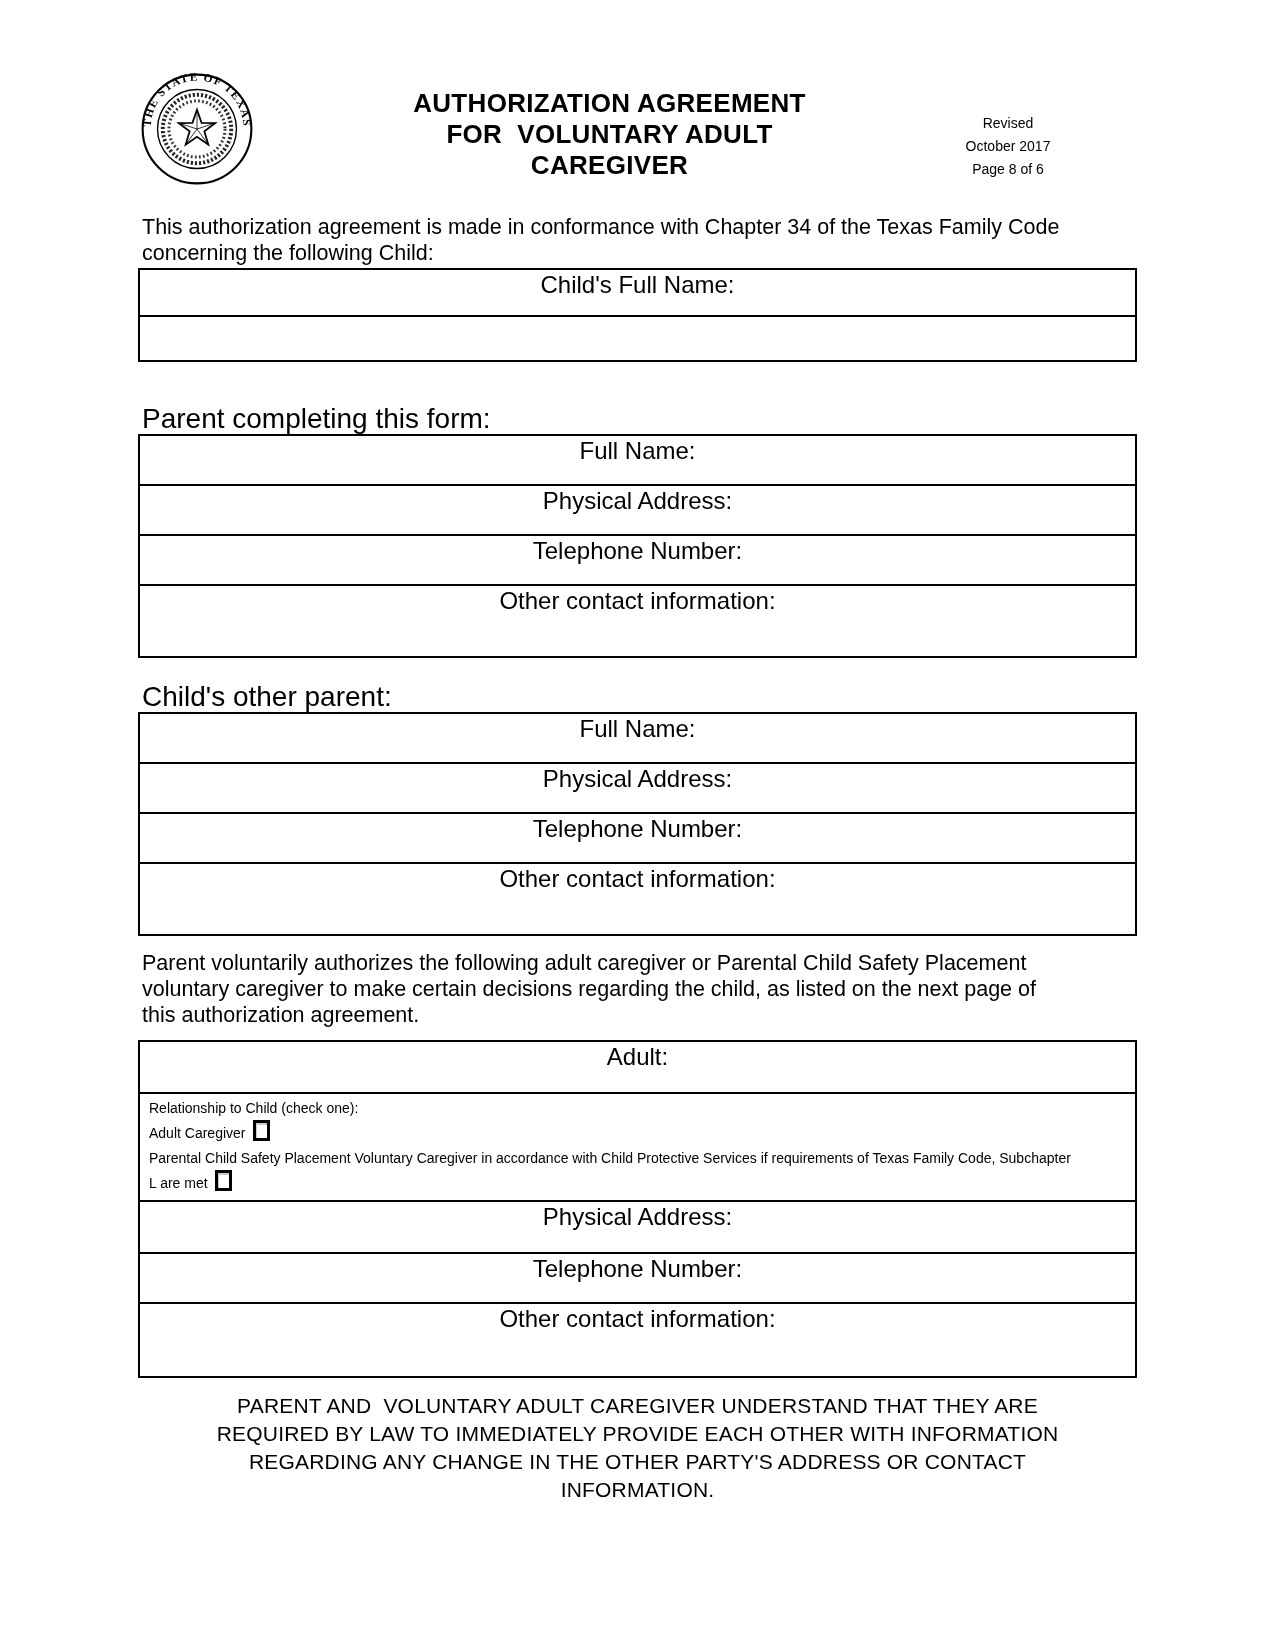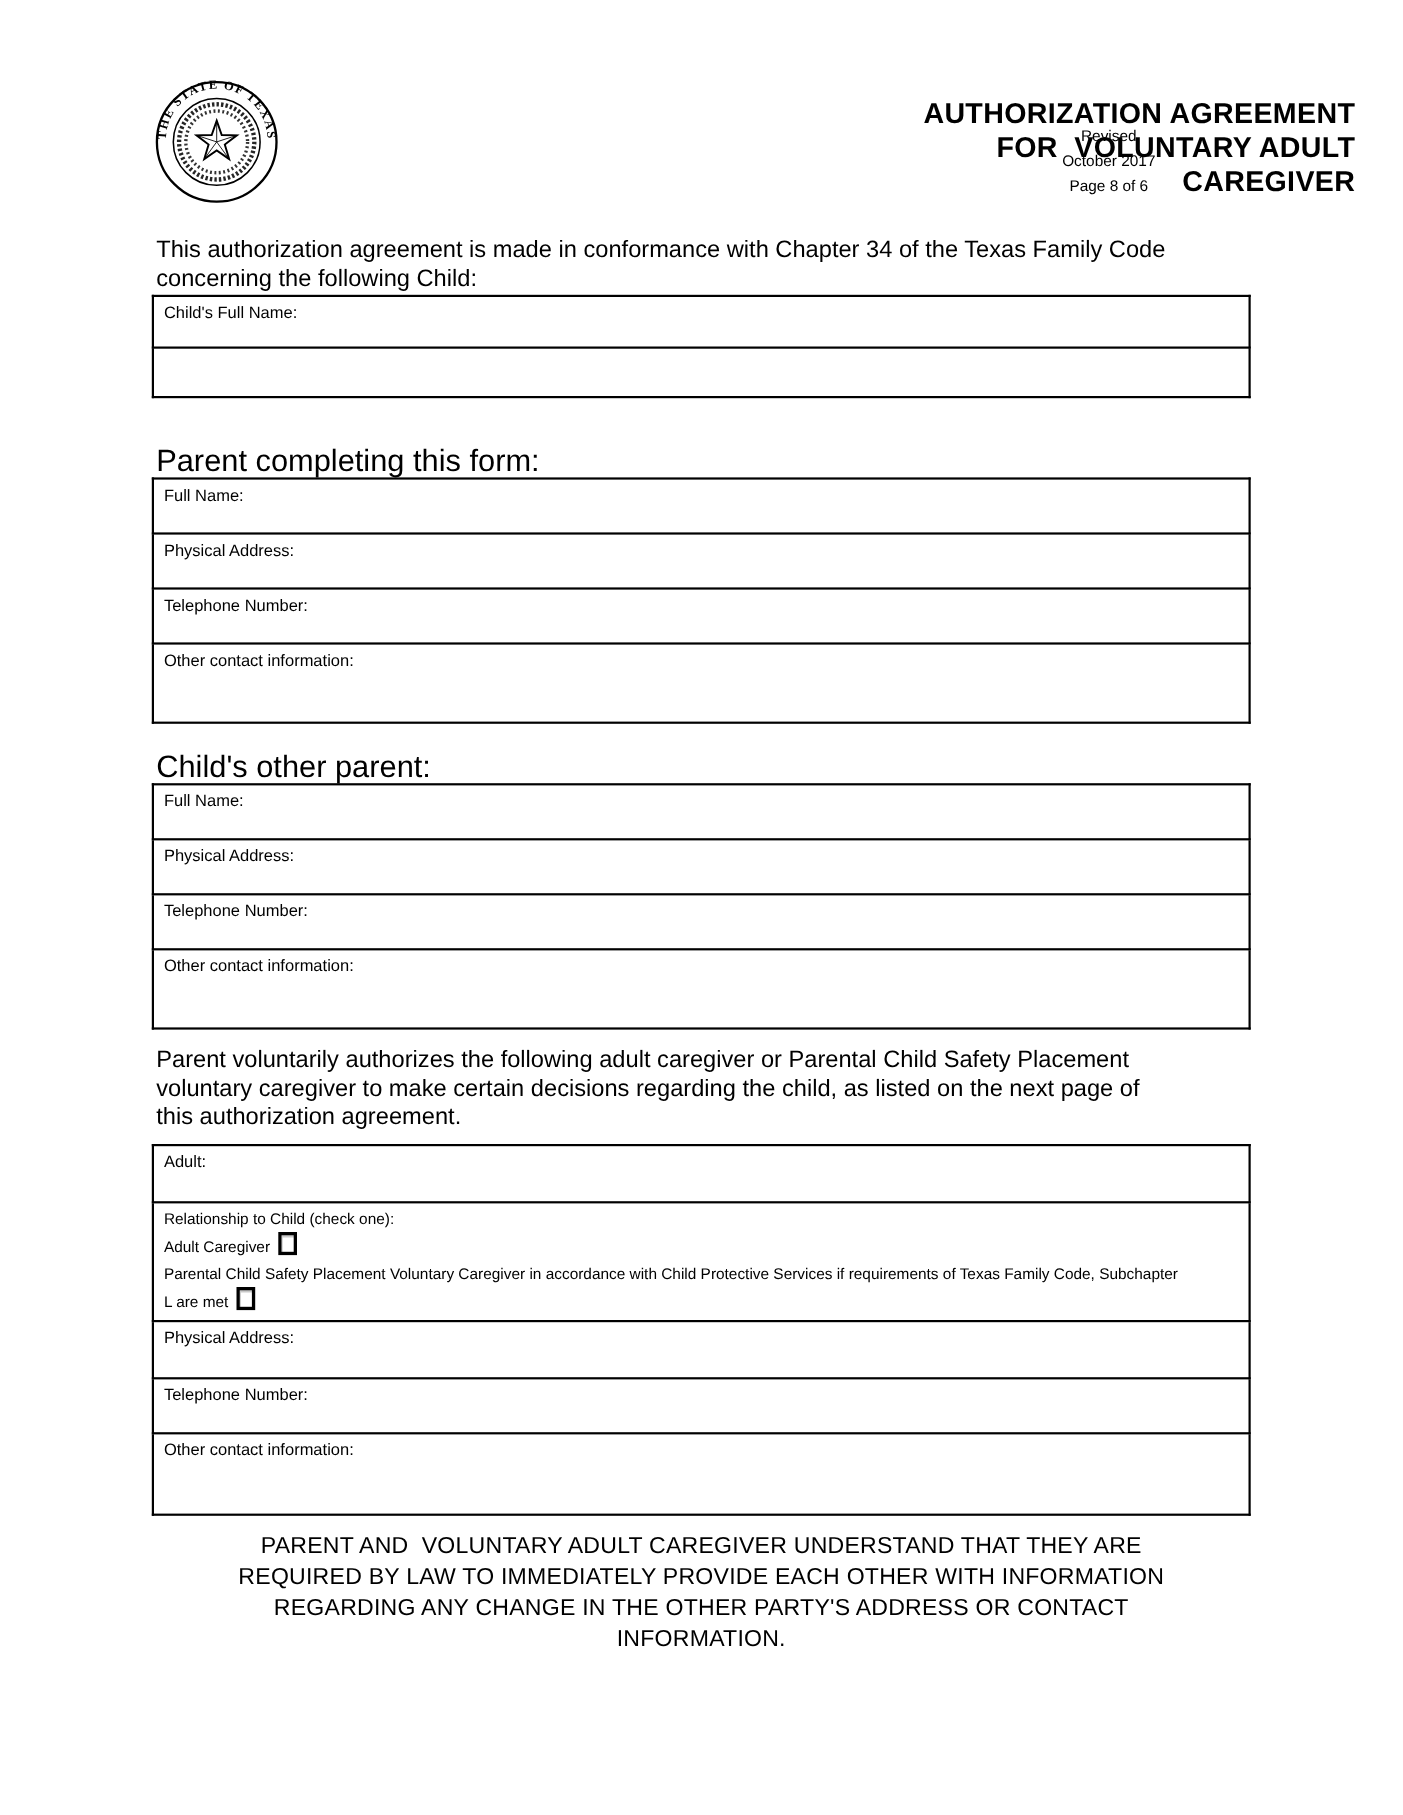--- a/index.html
+++ b/index.html
@@ -12,21 +12,21 @@
     margin: 0 auto;
     background: #fff;
     overflow: hidden;
   }
 
   
   .header { position: relative; height: 200px; }
   .seal { position: absolute; left: 140px; top: 72px; width: 114px; height: 114px; }
   .title-block {
     position: absolute; left: 0; right: 0; top: 88px;
-    text-align: right; padding-right: 43px;
+    text-align: center; padding-right: 56px;
   }
   .title-line {
     font-size: 26px; font-weight: bold; line-height: 31px;
     letter-spacing: 0.3px; white-space: pre;
   }
   .revision-block {
     position: absolute; top: 112px; right: 200px; width: 134px;
     text-align: center;
   }
   .revision-line { font-size: 14px; line-height: 23px; }
@@ -41,21 +41,21 @@
     font-size: 28px; line-height: 26px; margin: 44px 0 2px 4px;
   }
   .section-heading.tight { margin-top: 26px; }
   .caregiver-intro { margin-bottom: 12px; }
 
   table { width: 100%; border-collapse: collapse; table-layout: fixed; }
   td {
     border: 2px solid #000; vertical-align: top;
     padding: 2px 9px; font-size: 20px; line-height: 25px;
   }
-  .lbl { font-size: 15px; line-height: 25px; }
+  .lbl { font-size: 24px; line-height: 25px; text-align: center; }
   .fill { width: 100%; }
   .fill.f16 { height: 16px; } .fill.f19 { height: 19px; }
   .fill.f21 { height: 21px; } .fill.f41 { height: 41px; }
   .fill.f43 { height: 43px; }
   tr.h45 td { height: 45px; } tr.h48 td { height: 48px; }
   tr.h50 td { height: 50px; } tr.h70 td { height: 70px; }
   tr.h72 td { height: 72px; }
   .relationship-cell { font-size: 14px; line-height: 25px; padding-bottom: 4px; }
   .option-line { max-width: 925px; }
 

